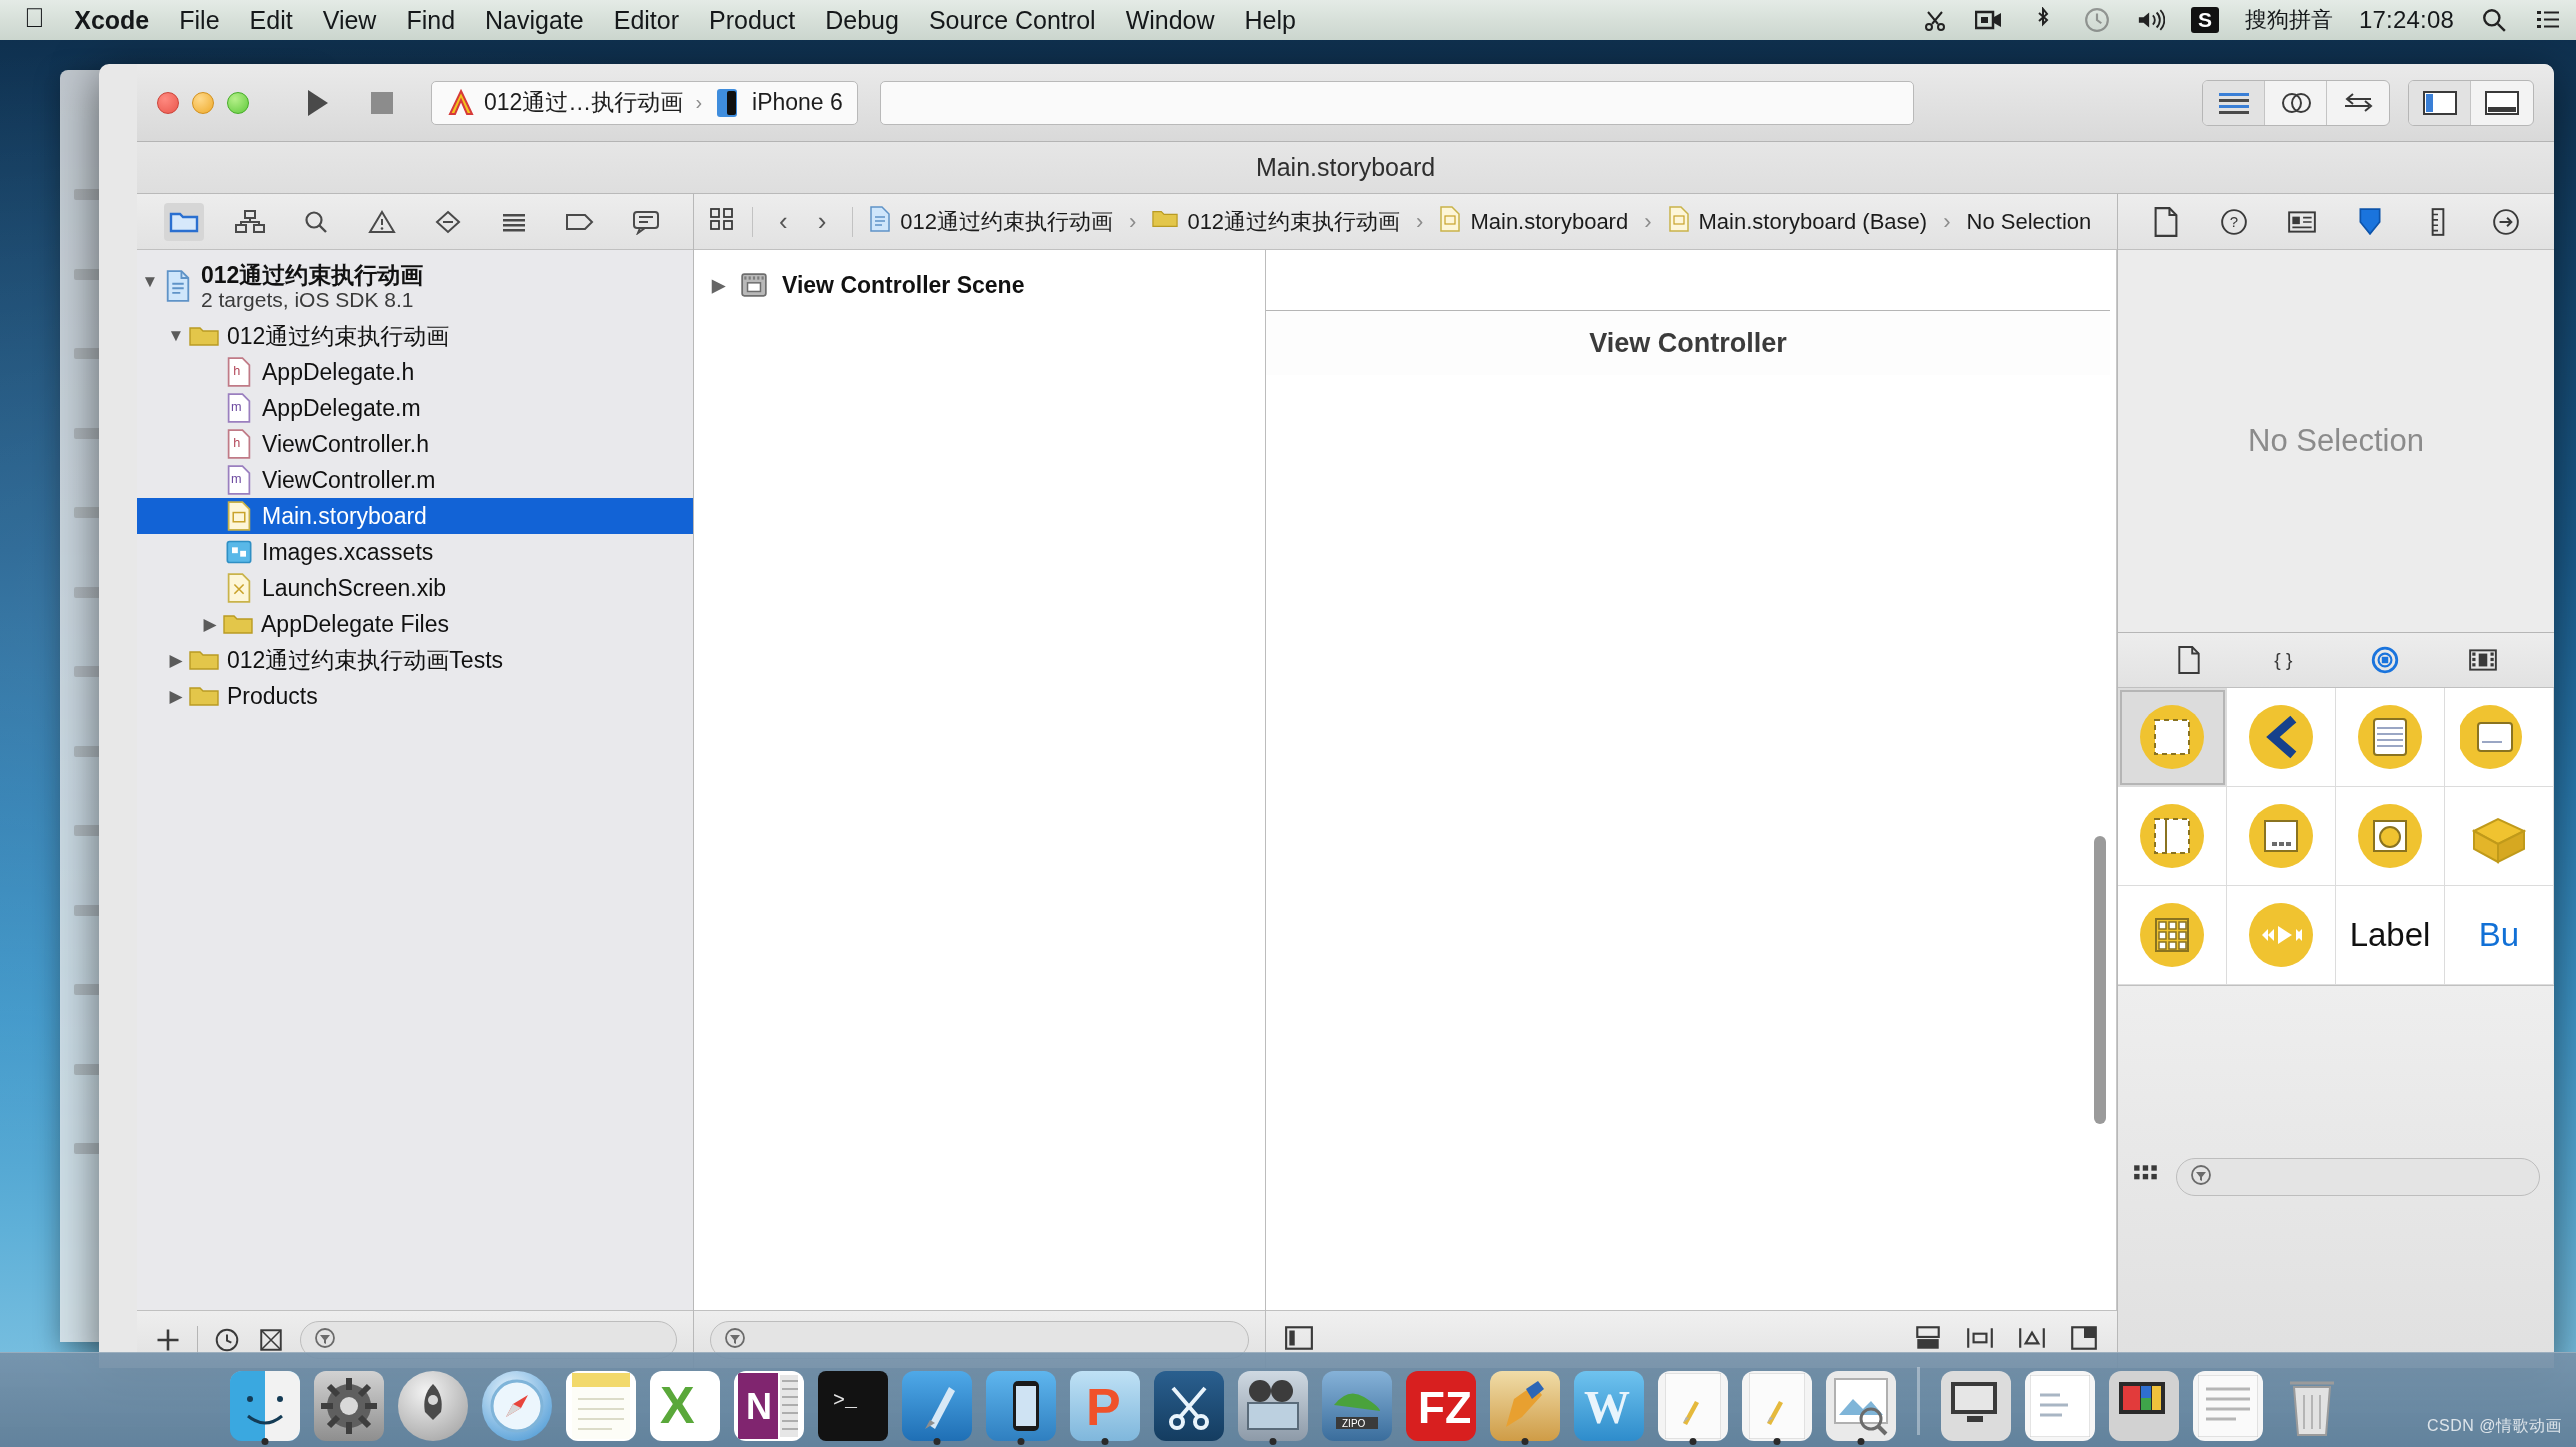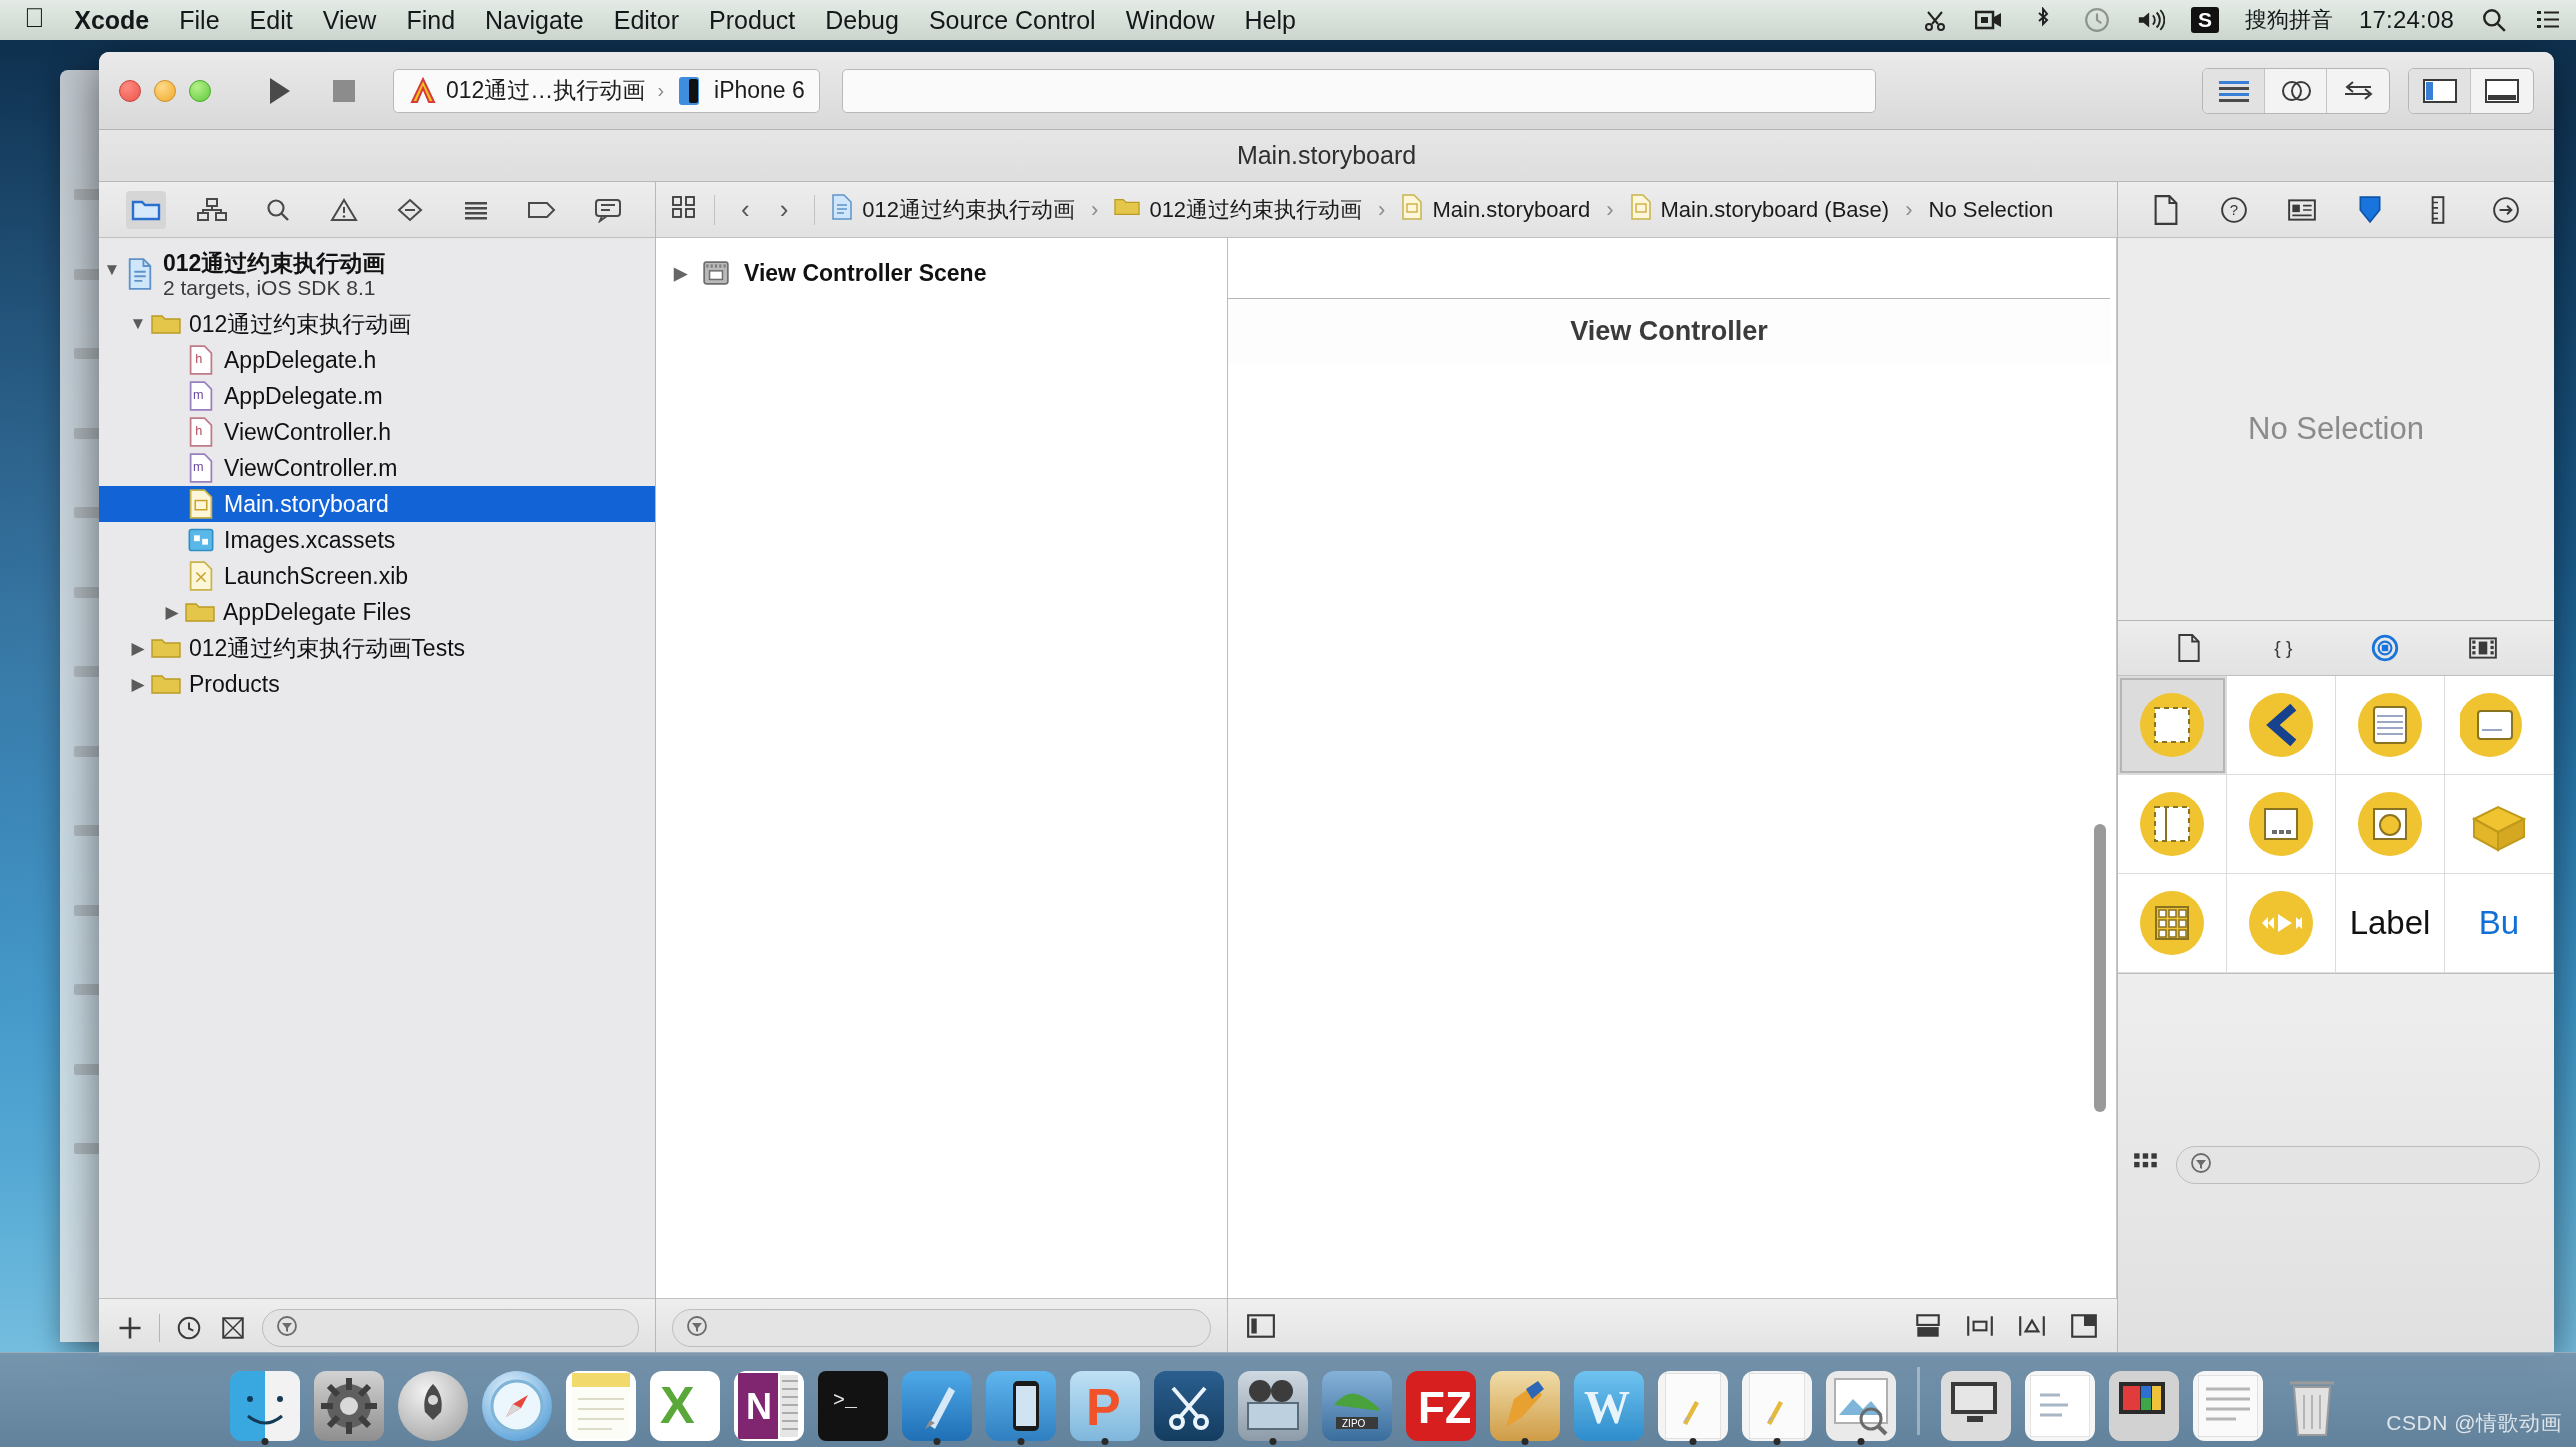--- a/index.html
+++ b/index.html
@@ -53,26 +53,26 @@
   #menubar .sicon svg { display:block; }
   #menubar .sogou {
     background: #111; color: #fff; font-weight: bold;
     padding: 1px 7px; border-radius: 3px; font-size: 21px;
   }
   #menubar .imetext { font-size: 22px; }
   #menubar .clock { font-size: 24px; letter-spacing: 0.2px; }
 
   
   #xcode {
-    position: absolute; left: 99px; top: 52px; width: 2455px; height: 1304px;
+    position: absolute; left: 99px; top: 64px; width: 2455px; height: 1304px;
     background: #e8e8e8;
     border-radius: 10px 10px 0 0;
     box-shadow: 0 10px 46px rgba(0,0,0,.55);
     overflow: hidden;
-    display: flex; flex-direction: column;
+    display: flex; flex-direction: column; padding-left: 38px;
   }
 
   
   #toolbar {
     height: 78px; flex: 0 0 78px;
     background: linear-gradient(180deg,#eaeaea 0%, #d9d9d9 100%);
     border-bottom: 1px solid #b4b4b4;
     display: flex; align-items: center;
     padding: 0 20px;
     position: relative;
@@ -278,21 +278,21 @@
     gap: 8px; padding-bottom: 6px;
     z-index: 40;
   }
   .dock-item { width: 76px; height: 76px; position: relative; display:flex; align-items:flex-end; justify-content:center;}
   .dock-item .glyph { width: 70px; height: 70px; border-radius: 12px; display:flex; align-items:center; justify-content:center; font-size: 34px; color:#fff; overflow:hidden;}
   .dock-item .dot { position:absolute; bottom:-4px; left: 50%; transform: translateX(-50%); width:7px; height:7px; border-radius:50%; background:#2a2a2a;}
   .dock-sep { width: 3px; height: 68px; background: rgba(255,255,255,.35); margin: 0 10px 6px 10px;}
 
   #watermark {
     position: absolute; right: 14px; bottom: 10px;
-    font-size: 21px; color: rgba(255,255,255,.78);
+    font-size: 16px; color: rgba(255,255,255,.78);
     z-index: 60; letter-spacing: 0.5px;
   }
 
   .dim { opacity: .55; }
 </style>
 </head>
 <body>
 
 <div id="desktop">
   <div id="bg-window">

